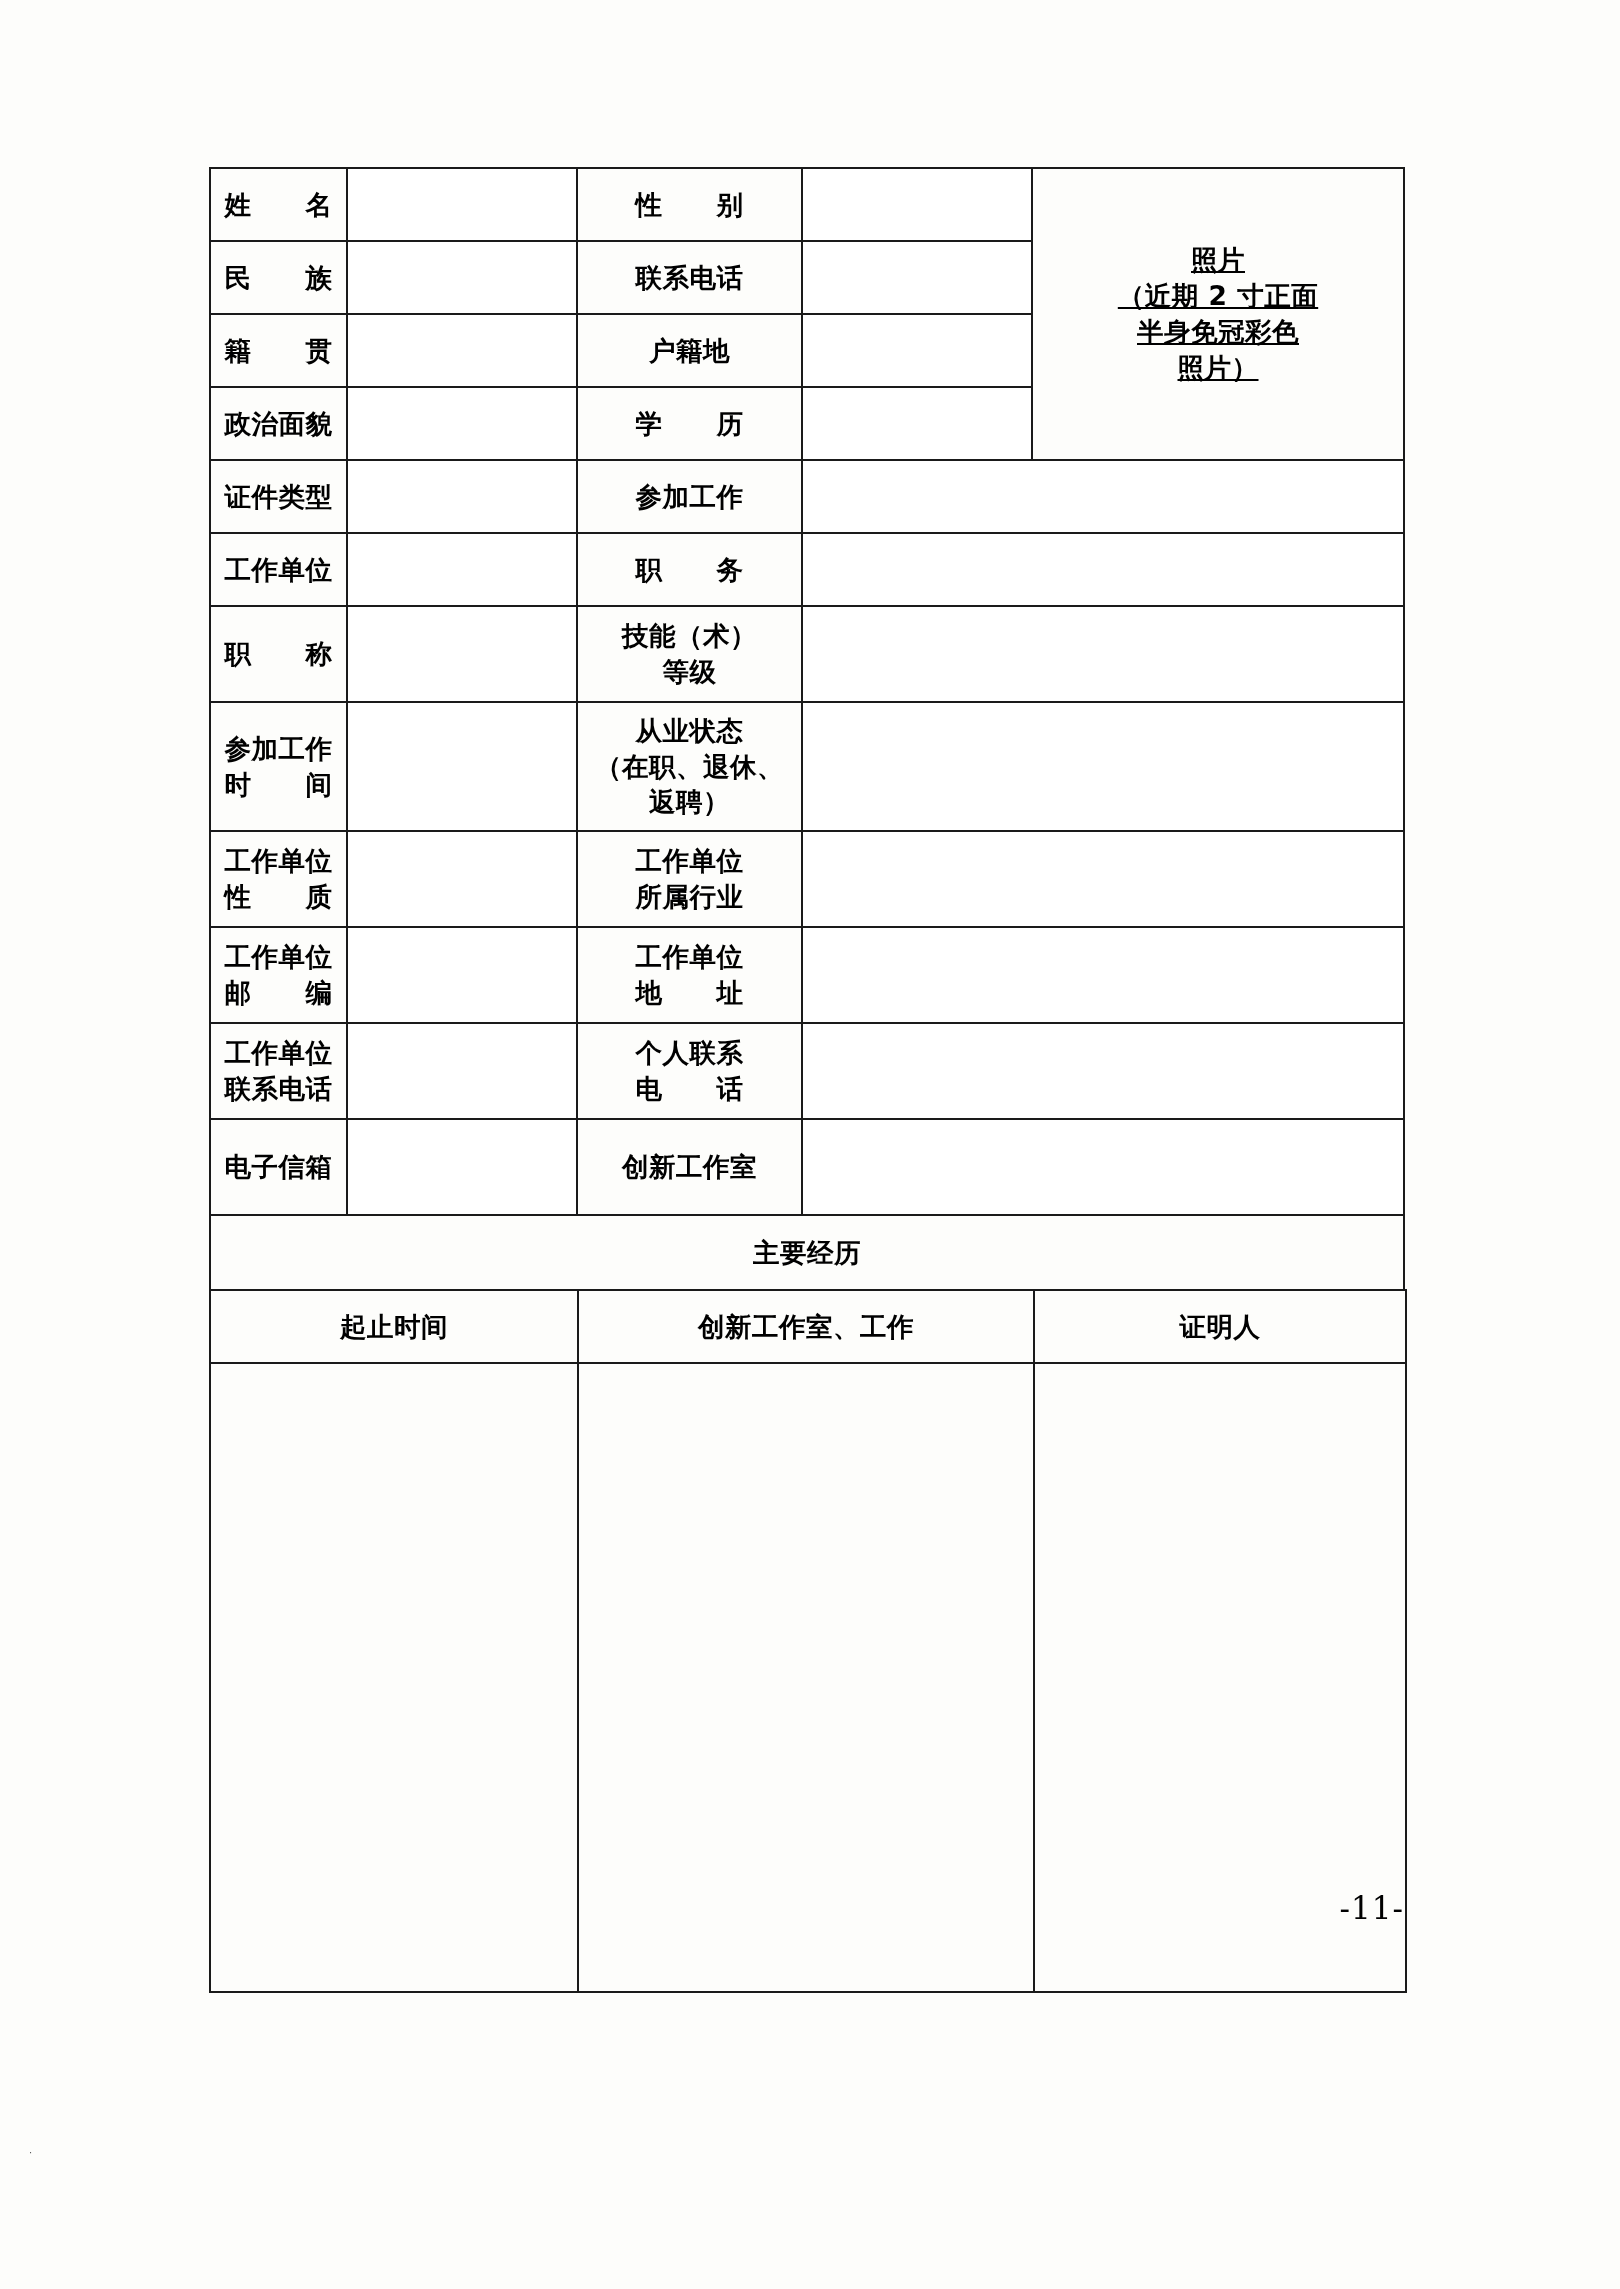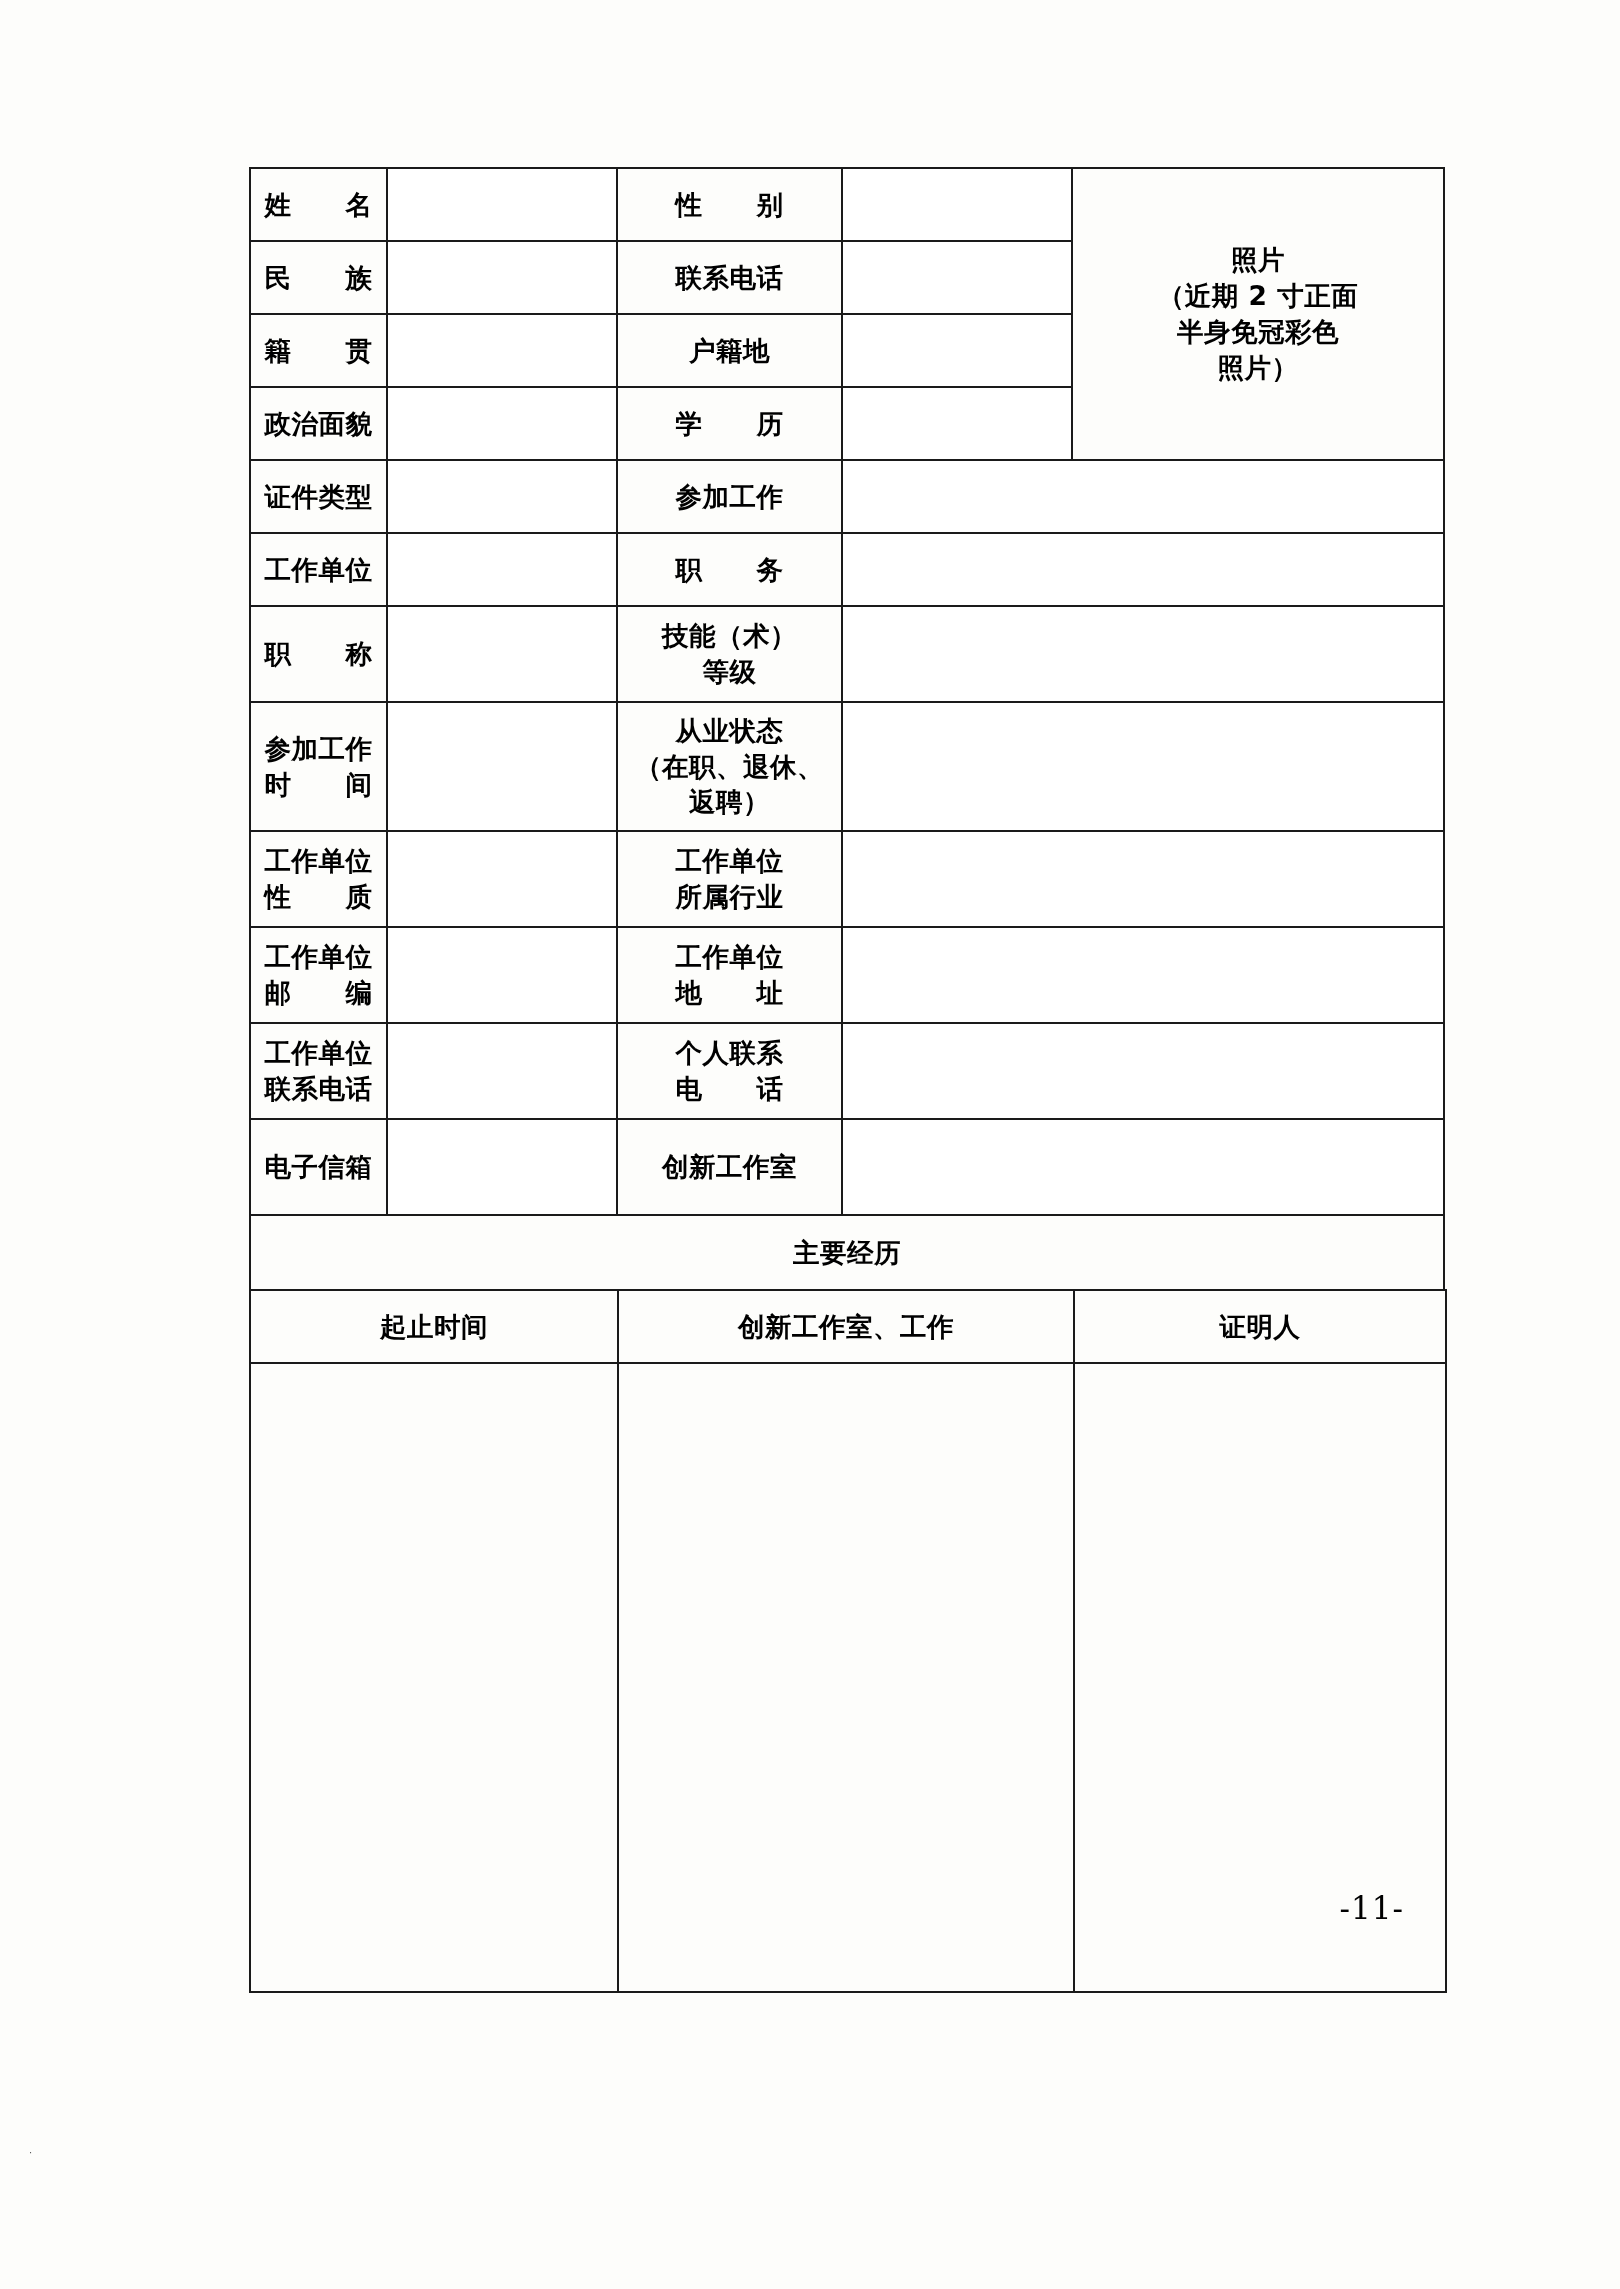--- a/index.html
+++ b/index.html
@@ -19,21 +19,20 @@
     left: 0; top: 0;
     width: 1620px;
     height: 2290px;
     background: #fdfdfb;
   }
   .form-wrap {
     position: absolute;
     left: 209px;
     top: 167px;
     width: 1196px;
-    margin-left: 40px;
   }
   table.form {
     border-collapse: collapse;
     width: 1196px;
     table-layout: fixed;
   }
   table.form td {
     border: 2px solid #1a1a1a;
     padding: 0;
     vertical-align: middle;
@@ -53,20 +52,21 @@
   td.tall2 {
     height: 94px;
   }
   td.tall3 {
     height: 127px;
   }
   .photo-cell {
     font-size: 25.5px;
     line-height: 1.5;
     font-weight: 600;
+    text-decoration: underline;
   }
   .section-title {
     height: 73px;
     font-size: 28px;
     font-weight: 700;
   }
   .col-head {
     height: 71px;
     font-size: 27.4px;
     font-weight: 700;

